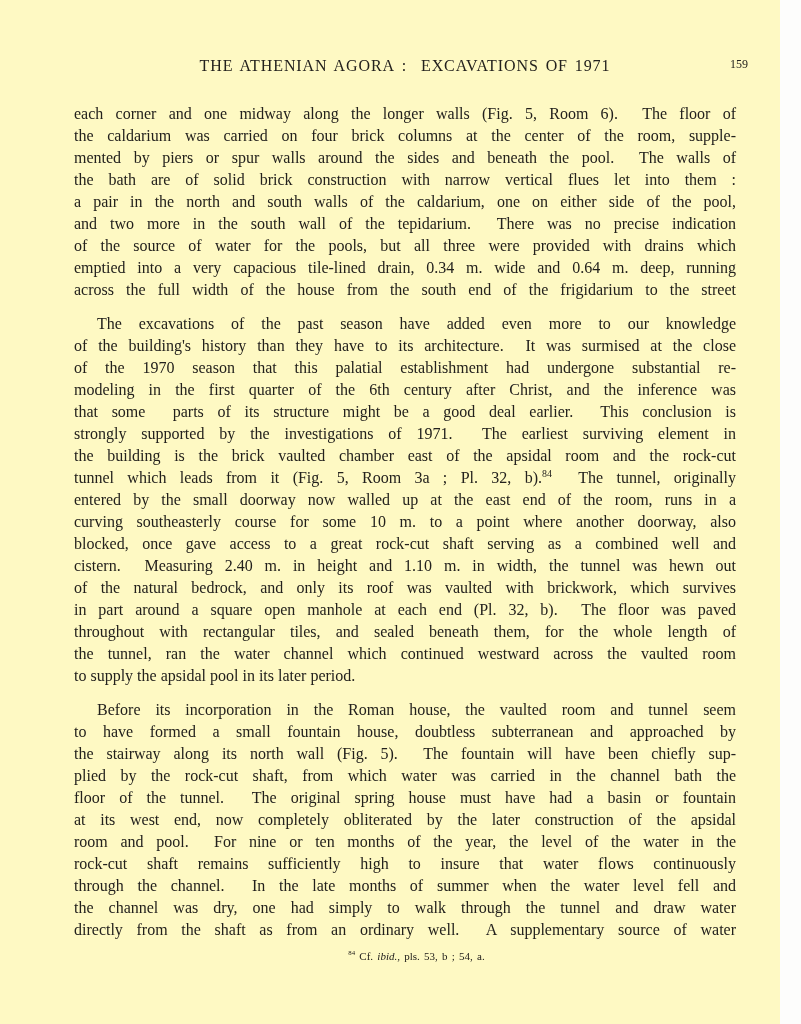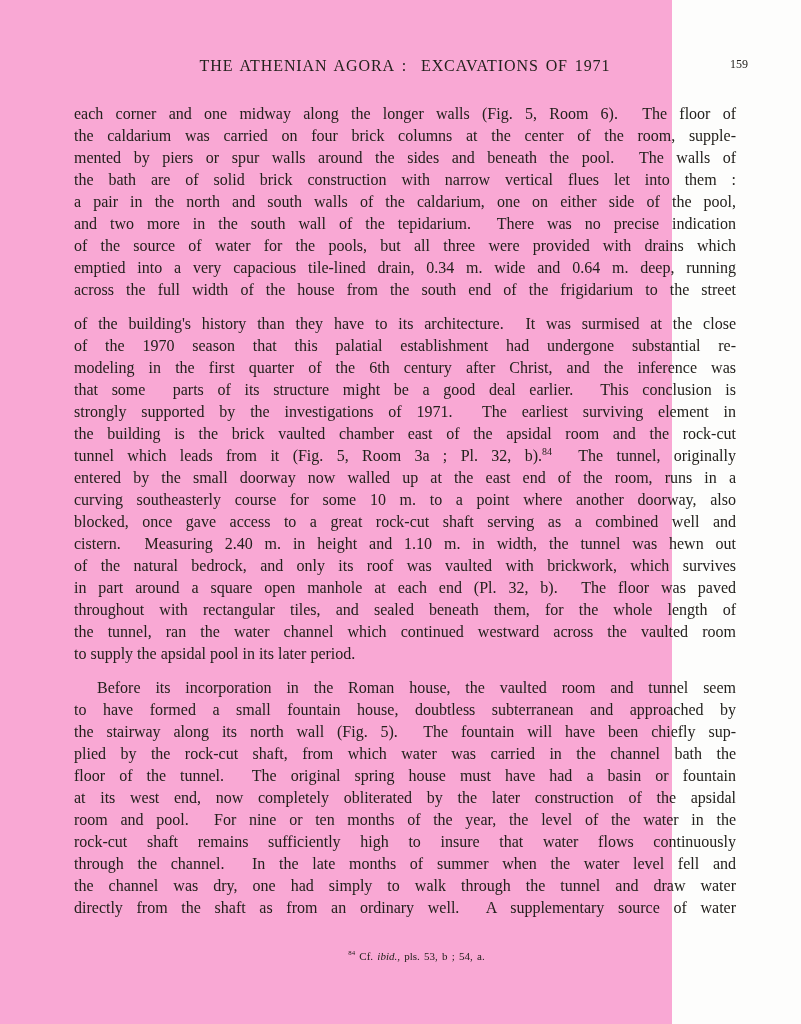--- a/index.html
+++ b/index.html
@@ -5,23 +5,23 @@
   html, body {
     margin: 0;
     padding: 0;
     width: 801px;
     height: 1024px;
     overflow: hidden;
     background: #fdfdfc;
   }
   .page {
     position: relative;
-    width: 672px;
+    width: 780px;
     height: 1024px;
-    background: #f9a8d4;
+    background: #fef9c3;
     color: #23211d;
     font-family: "Liberation Serif", "DejaVu Serif", serif;
   }
   .pagehead {
     position: absolute;
     left: 62px;
     top: 57px;
     width: 686px;
     height: 22px;
   }
@@ -89,20 +89,21 @@
         <div class="line">the caldarium was carried on four brick columns at the center of the room, supple-</div>
         <div class="line">mented by piers or spur walls around the sides and beneath the pool.&nbsp; The walls of</div>
         <div class="line">the bath are of solid brick construction with narrow vertical flues let into them&nbsp;:</div>
         <div class="line">a pair in the north and south walls of the caldarium, one on either side of the pool,</div>
         <div class="line">and two more in the south wall of the tepidarium.&nbsp; There was no precise indication</div>
         <div class="line">of the source of water for the pools, but all three were provided with drains which</div>
         <div class="line">emptied into a very capacious tile-lined drain, 0.34 m. wide and 0.64 m. deep, running</div>
         <div class="line">across the full width of the house from the south end of the frigidarium to the street</div>
       </div>
       <div class="paragraph">
+        <div class="line indent">The excavations of the past season have added even more to our knowledge</div>
         <div class="line">of the building's history than they have to its architecture.&nbsp; It was surmised at the close</div>
         <div class="line">of the 1970 season that this palatial establishment had undergone substantial re-</div>
         <div class="line">modeling in the first quarter of the 6th century after Christ, and the inference was</div>
         <div class="line">that some&nbsp; parts of its structure might be a good deal earlier.&nbsp; This conclusion is</div>
         <div class="line">strongly supported by the investigations of 1971.&nbsp; The earliest surviving element in</div>
         <div class="line">the building is the brick vaulted chamber east of the apsidal room and the rock-cut</div>
         <div class="line"><span>tunnel which leads from it (Fig. 5, Room 3a&nbsp;; Pl. 32, b).</span><sup>84</sup><span>&nbsp; The tunnel, originally</span></div>
         <div class="line">entered by the small doorway now walled up at the east end of the room, runs in a</div>
         <div class="line">curving southeasterly course for some 10 m. to a point where another doorway, also</div>
         <div class="line">blocked, once gave access to a great rock-cut shaft serving as a combined well and</div>

